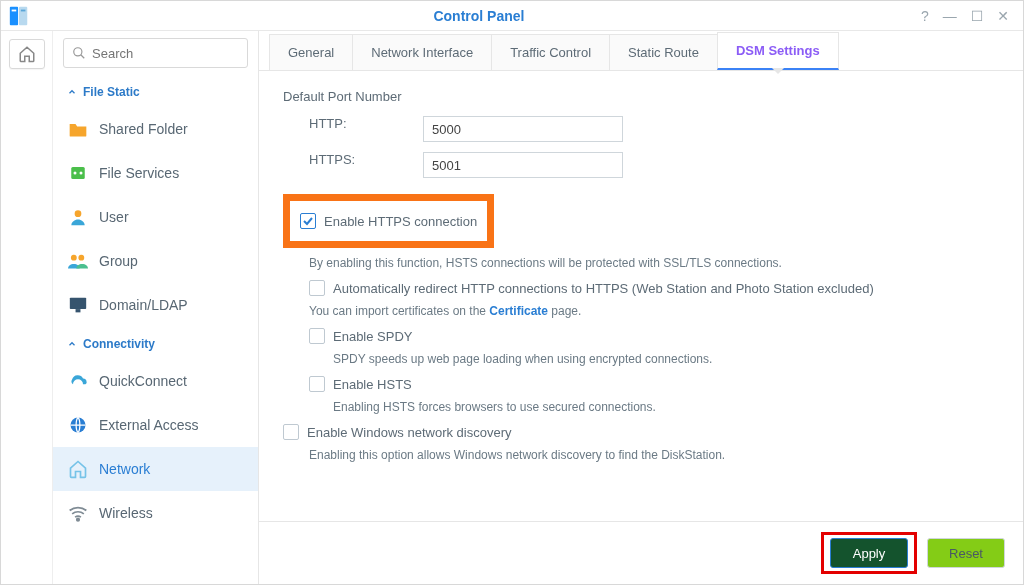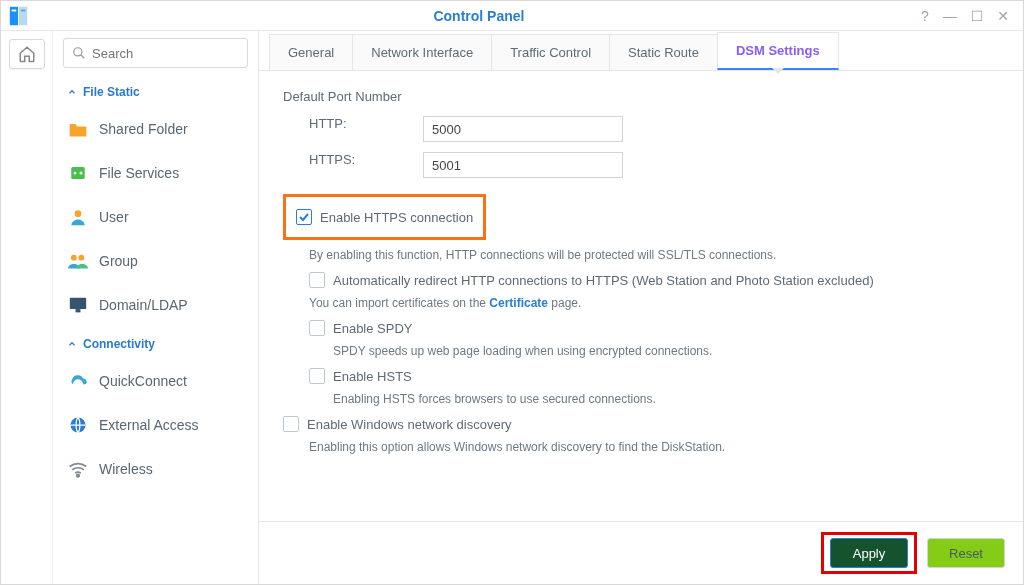--- a/index.html
+++ b/index.html
@@ -51,21 +51,21 @@
     .checkbox { width: 16px; height: 16px; border: 1px solid #bfc9d1; border-radius: 2px; display: inline-flex; align-items: center; justify-content: center; background: #fff; }
     .checkbox.checked { border-color: #2a7ed3; }
     .checkbox.checked svg { display: block; }
     .checkbox svg { display: none; }
 
     .help { font-size: 12px; color: #6b7a85; margin: 4px 0 10px 50px; }
     .help.short { margin-left: 26px; }
     .help.root { margin-left: 26px; }
     a.link { color: #2a7ed3; font-weight: 700; text-decoration: none; }
 
-    .highlight-box { border: 3px solid #f97316; display: inline-flex; padding: 4px 10px; margin: 6px 0 4px 0; }
+    .highlight-box { border: 7px solid #f97316; display: inline-flex; padding: 4px 10px; margin: 6px 0 4px 0; }
 
     .footer { border-top: 1px solid #e6e6e6; padding: 10px 18px; display: flex; justify-content: flex-end; gap: 10px; align-items: center; }
     .btn { height: 30px; min-width: 78px; border: 1px solid #cfd6db; background: #84cc16; color: #4a5964; border-radius: 3px; font-size: 13px; cursor: pointer; }
     .btn.primary { background: #14532d; border-color: #2a7ed3; color: #fff; }
     .apply-wrap { border: 3px solid #e30000; padding: 3px 6px; display: inline-flex; }
   </style>
 </head>
 <body>
 
 <div class="window">
@@ -179,20 +179,28 @@
         <span class="lbl">QuickConnect</span>
       </div>
       <div class="nav-item">
         <span class="icon">
             <svg width="20" height="20" viewBox="0 0 24 24">
               <circle cx="12" cy="12" r="9" fill="#2a7ed3"></circle>
               <path d="M3 12h18M12 3c3 3 3 15 0 18M12 3c-3 3-3 15 0 18" stroke="#fff" stroke-width="1.5" fill="none"></path>
             </svg>
           </span>
         <span class="lbl">External Access</span>
+      </div>
+      <div class="nav-item active">
+        <span class="icon">
+            <svg width="20" height="20" viewBox="0 0 24 24" fill="none" stroke="#76c3e8" stroke-width="2">
+              <path d="M3 11l9-8 9 8v10a1 1 0 0 1-1 1h-5v-7h-6v7H4a1 1 0 0 1-1-1z"></path>
+            </svg>
+          </span>
+        <span class="lbl">Network</span>
       </div>
       <div class="nav-item">
         <span class="icon">
             <svg width="20" height="18" viewBox="0 0 24 20" fill="none" stroke="#7f8b94" stroke-width="2">
               <path d="M2 7a16 16 0 0 1 20 0"></path>
               <path d="M5 11a11 11 0 0 1 14 0"></path>
               <path d="M8.5 15a6 6 0 0 1 7 0"></path>
               <circle cx="12" cy="18" r="1.5" fill="#7f8b94"></circle>
             </svg>
           </span>
@@ -225,21 +233,21 @@
           <div class="check-line">
             <span class="checkbox checked">
               <svg width="12" height="12" viewBox="0 0 24 24" fill="none" stroke="#2a7ed3" stroke-width="4">
                   <polyline points="4 12 10 18 20 6"></polyline>
                 </svg>
             </span>
             <span>Enable HTTPS connection</span>
           </div>
         </div>
 
-        <div class="help root">By enabling this function, HTTP connections will be protected will SSL/TLS connections.</div>
+        <div class="help root">By enabling this function, HSTS connections will be protected with SSL/TLS connections.</div>
 
         <div class="check-line indented">
           <span class="checkbox"></span>
           <span>Automatically redirect HTTP connections to HTTPS (Web Station and Photo Station excluded)</span>
         </div>
 
         <div class="help short">
           <span>You can import certificates on the </span><a href="#" class="link">Certificate</a><span> page.</span>
         </div>
 

